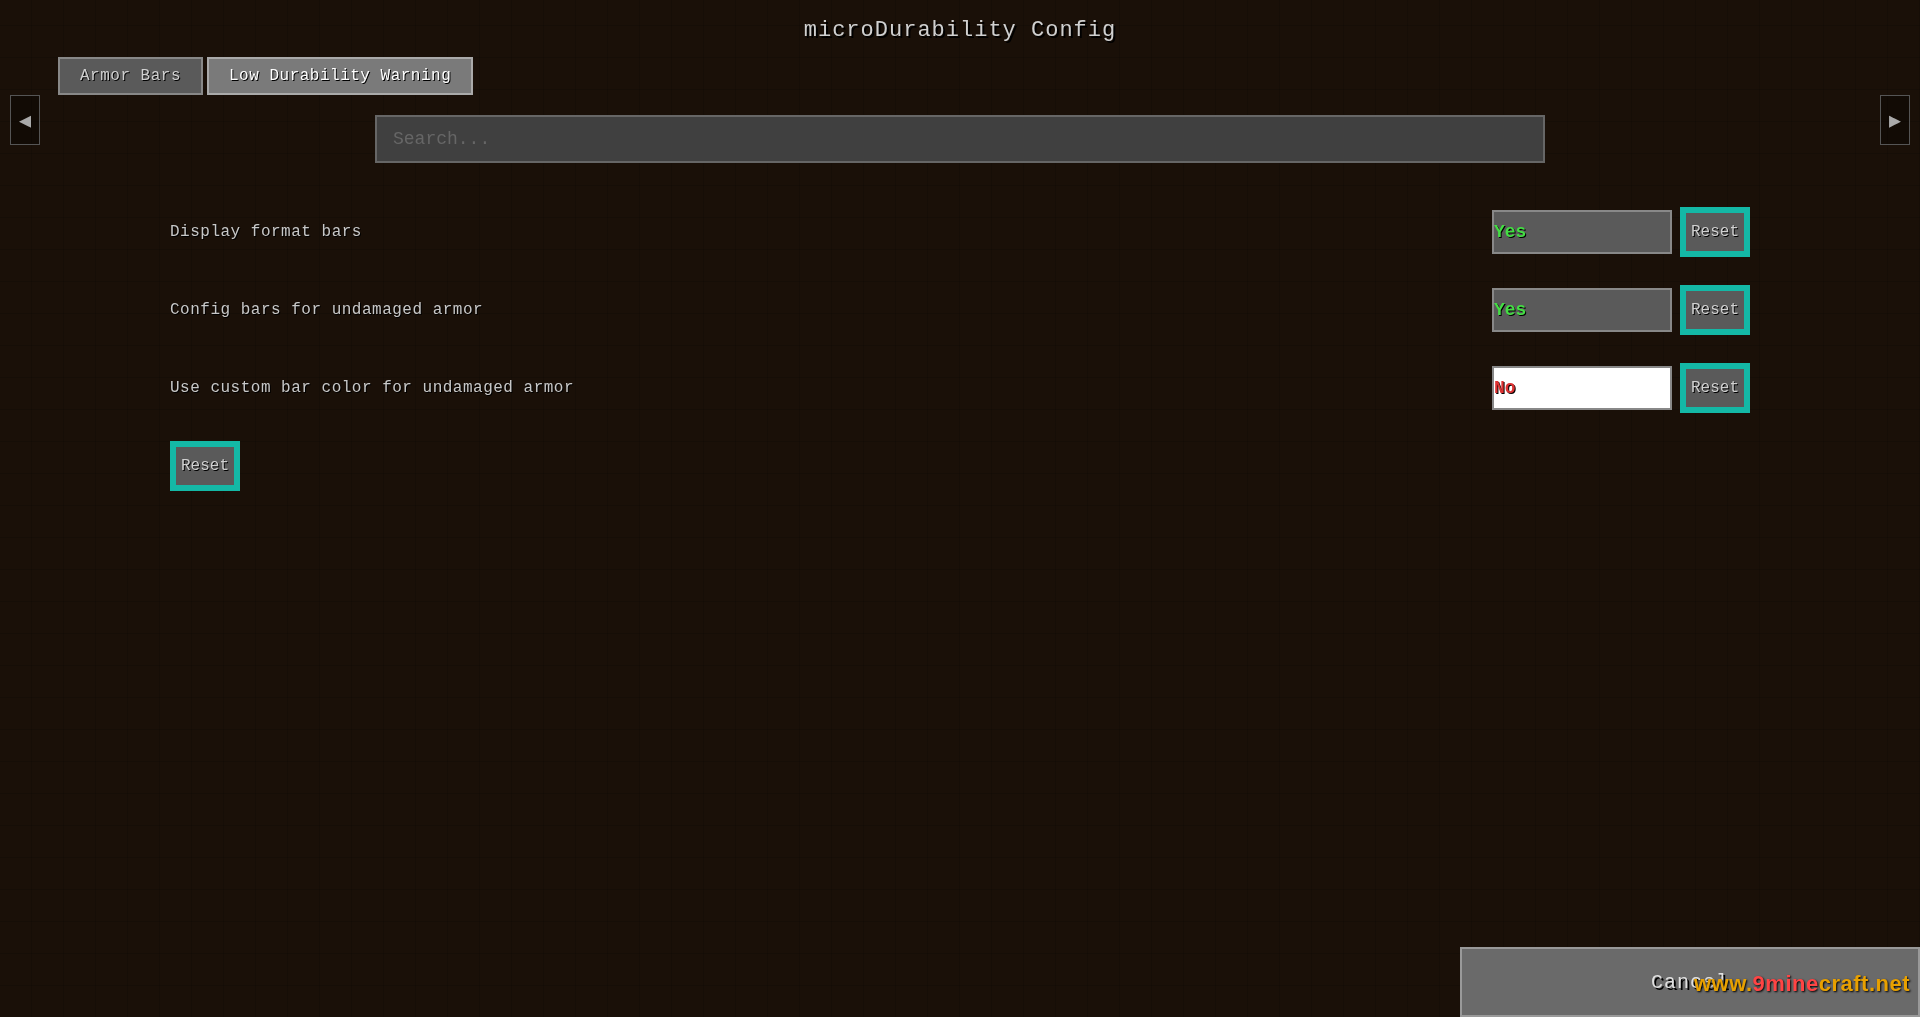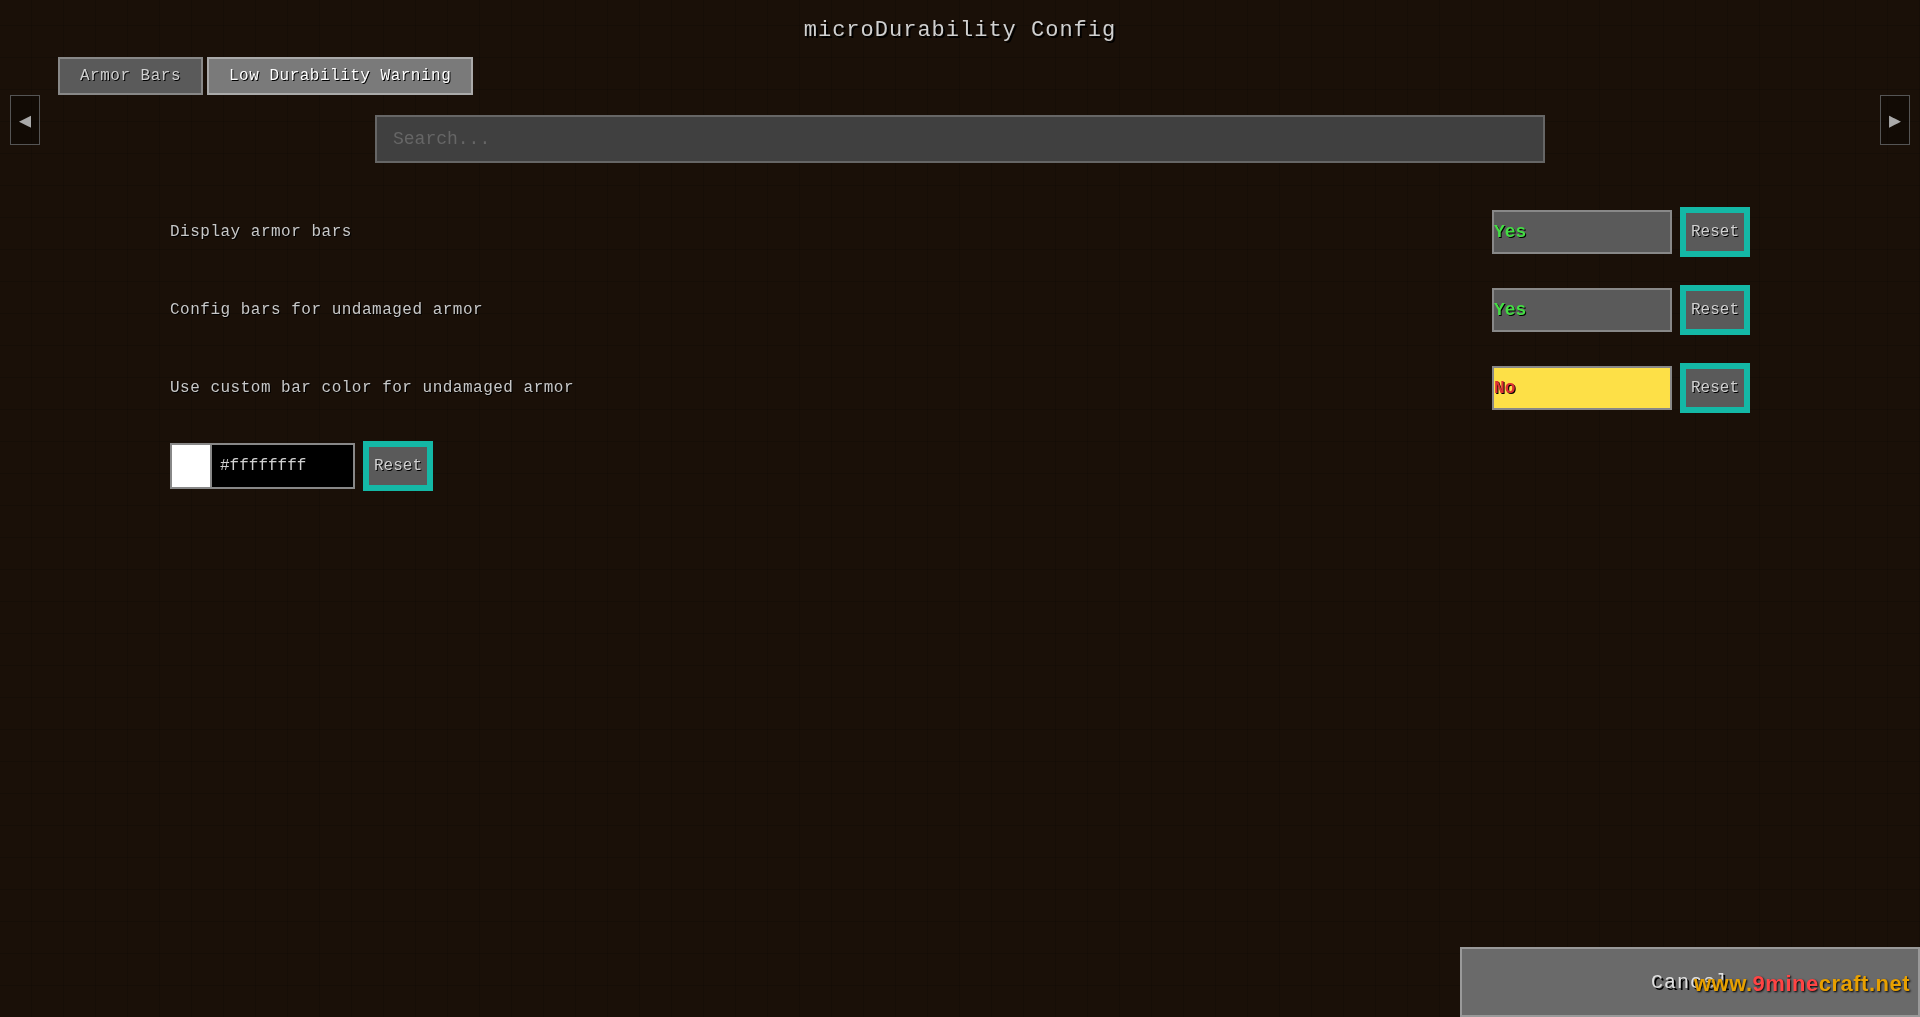--- a/index.html
+++ b/index.html
@@ -167,21 +167,21 @@
       font-weight: bold;
     }
 
     .toggle-yes {
       background: #5a5a5a;
       color: #44dd44;
       border-color: #888;
     }
 
     .toggle-no {
-      background: #fde047;
+      background: #ffffff;
       color: #dd3333;
       border-color: #888;
     }
 
     .reset-btn {
       width: 70px;
       padding: 10px 0;
       text-align: center;
       font-family: 'Courier New', Courier, monospace;
       font-size: 16px;
@@ -317,21 +317,21 @@
 
 <div class="content-area">
 
   <div class="search-container">
     <input type="text" class="search-input" placeholder="Search..." style="">
   </div>
 
   <div class="settings-list">
 
     <div class="setting-row">
-      <span class="setting-label">Display armor bars</span>
+      <span class="setting-label">Display format bars</span>
       <div class="setting-control">
         <button class="toggle-btn toggle-yes">
           <span>Yes</span>
         </button>
         <button class="reset-btn">Reset</button>
       </div>
     </div>
 
     <div class="setting-row">
       <span class="setting-label">Config bars for undamaged armor</span>
@@ -348,24 +348,20 @@
       <div class="setting-control">
         <button class="toggle-btn toggle-no">
           <span>No</span>
         </button>
         <button class="reset-btn">Reset</button>
       </div>
     </div>
 
     <div class="setting-row">
       <div class="setting-control">
-        <div class="color-input-group">
-          <div class="color-swatch"></div>
-          <input type="text" class="color-text-input" value="#ffffffff" style="">
-        </div>
         <button class="reset-btn">Reset</button>
       </div>
     </div>
 
   </div>
 </div>
 
 <div class="bottom-bar">
   <div class="bottom-buttons">
     <div style="flex:1; background: transparent;"></div>

